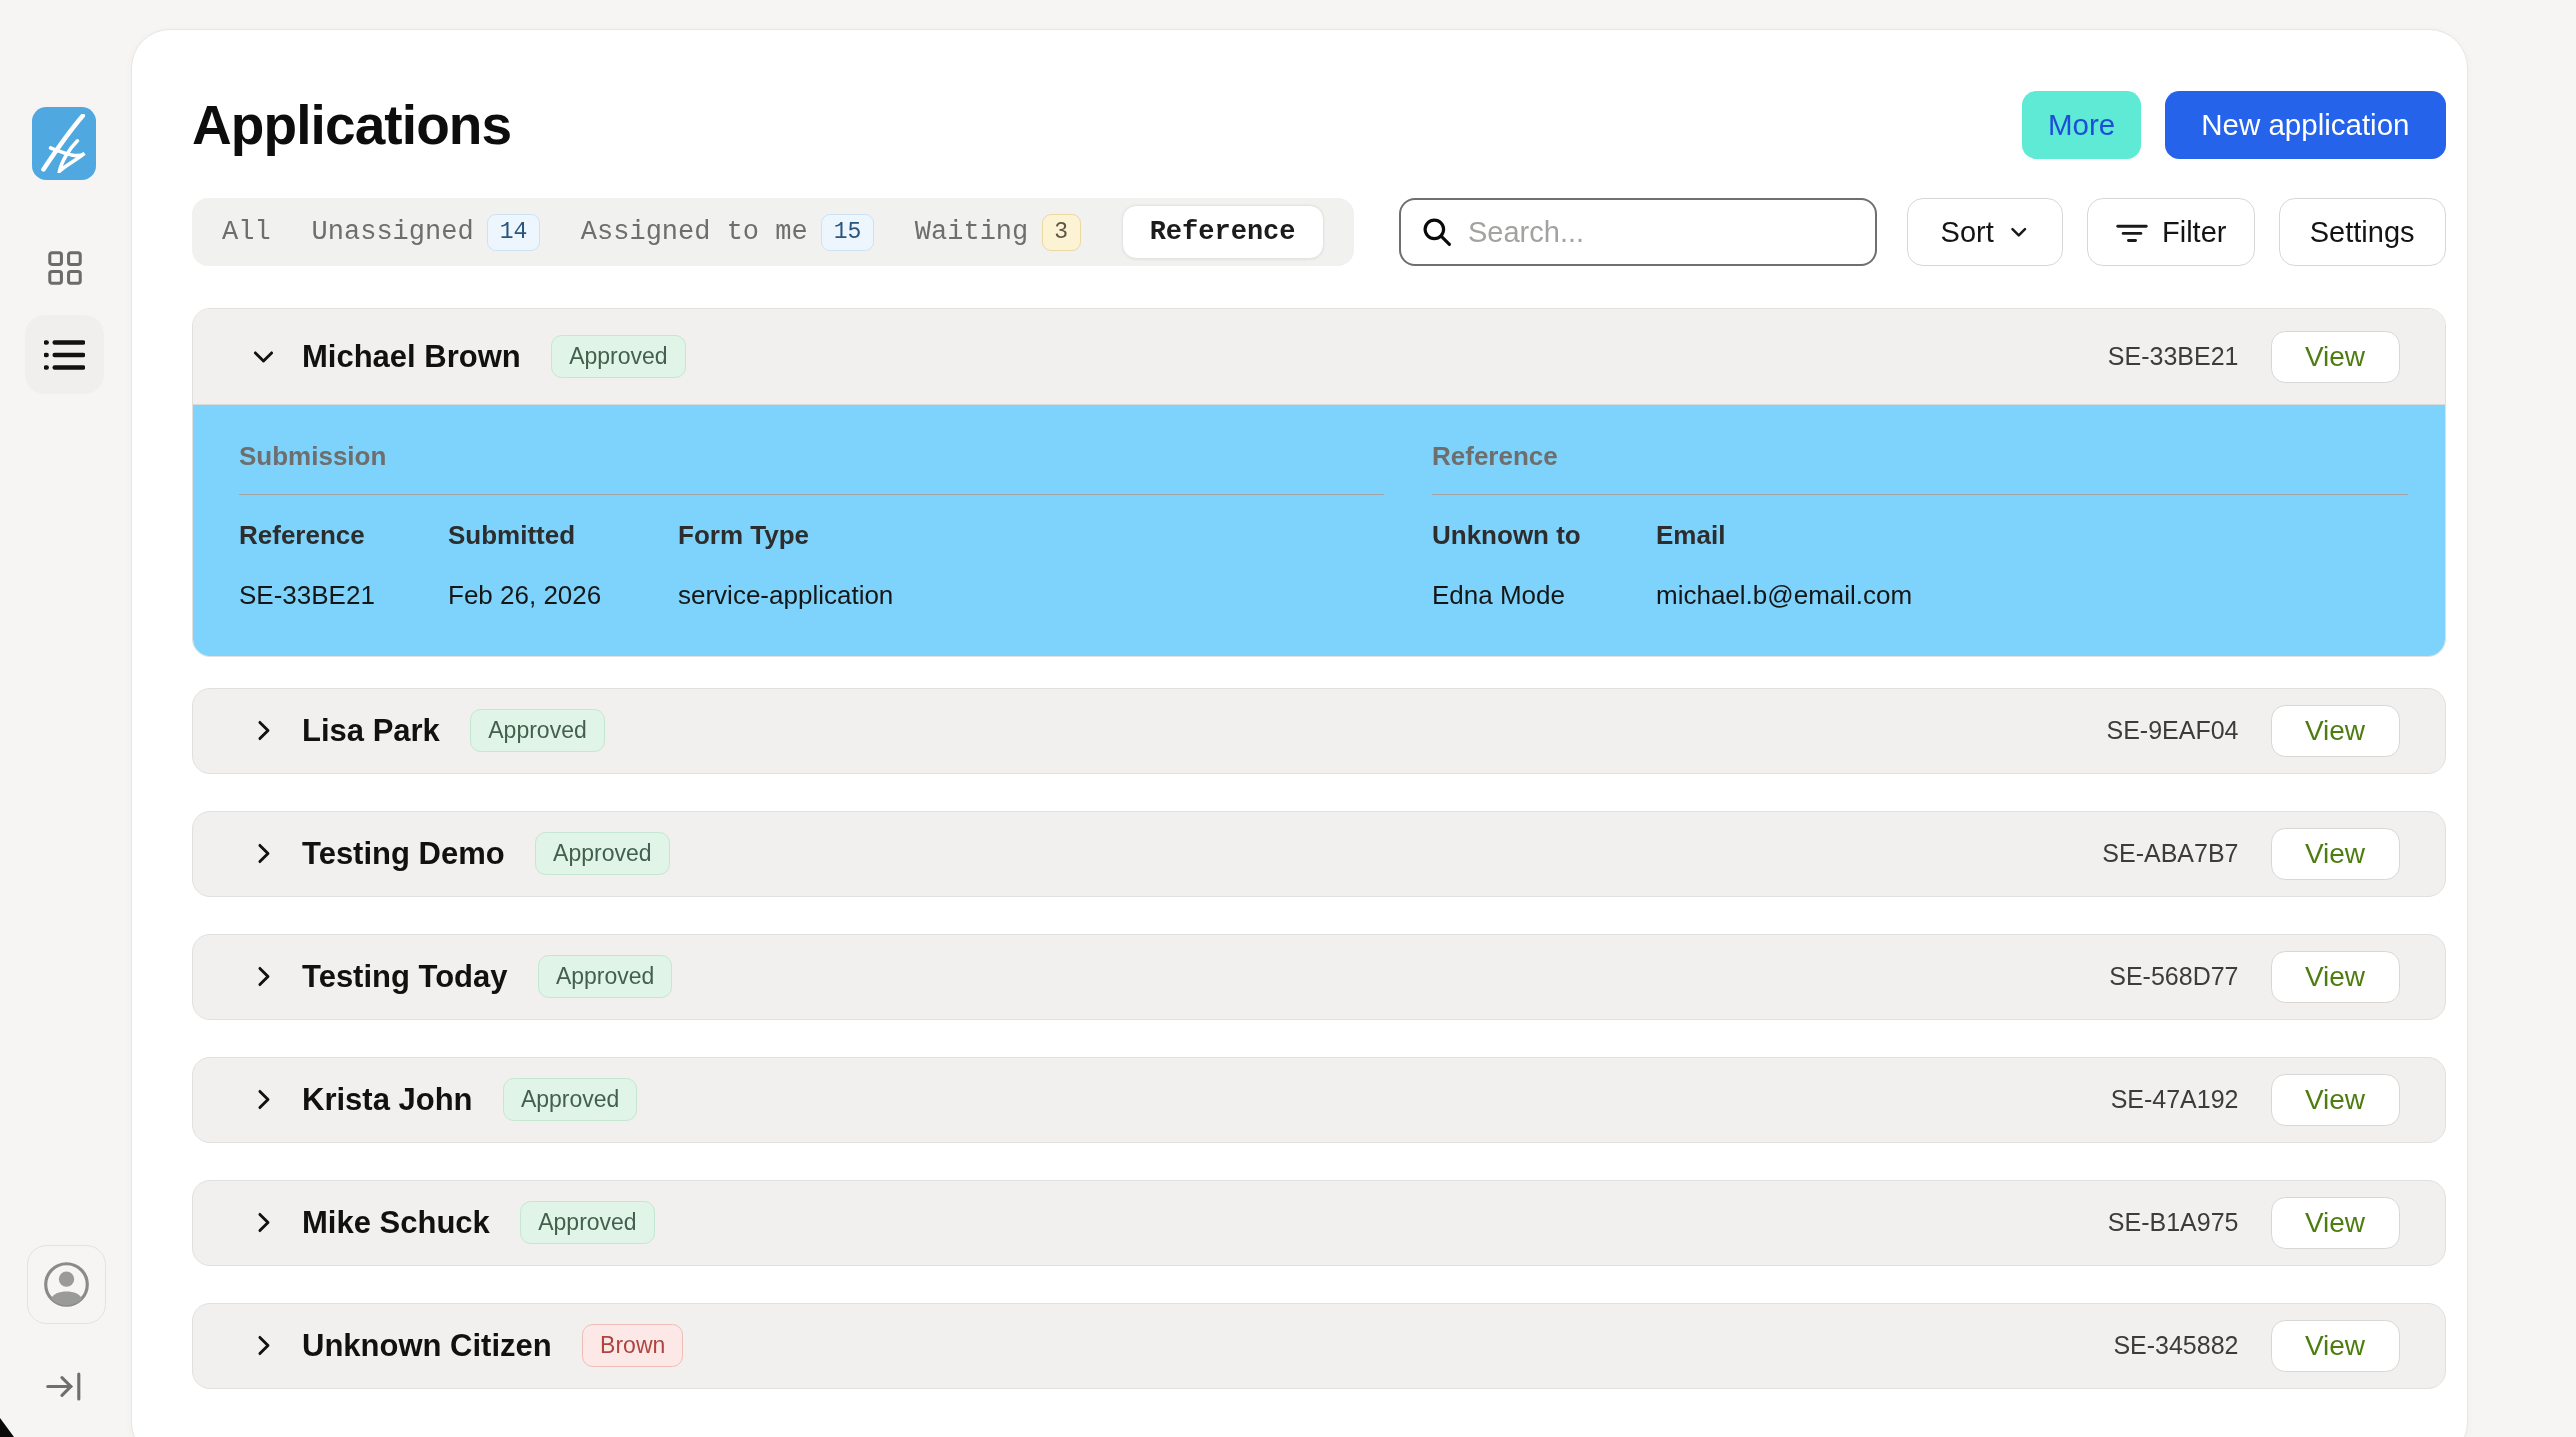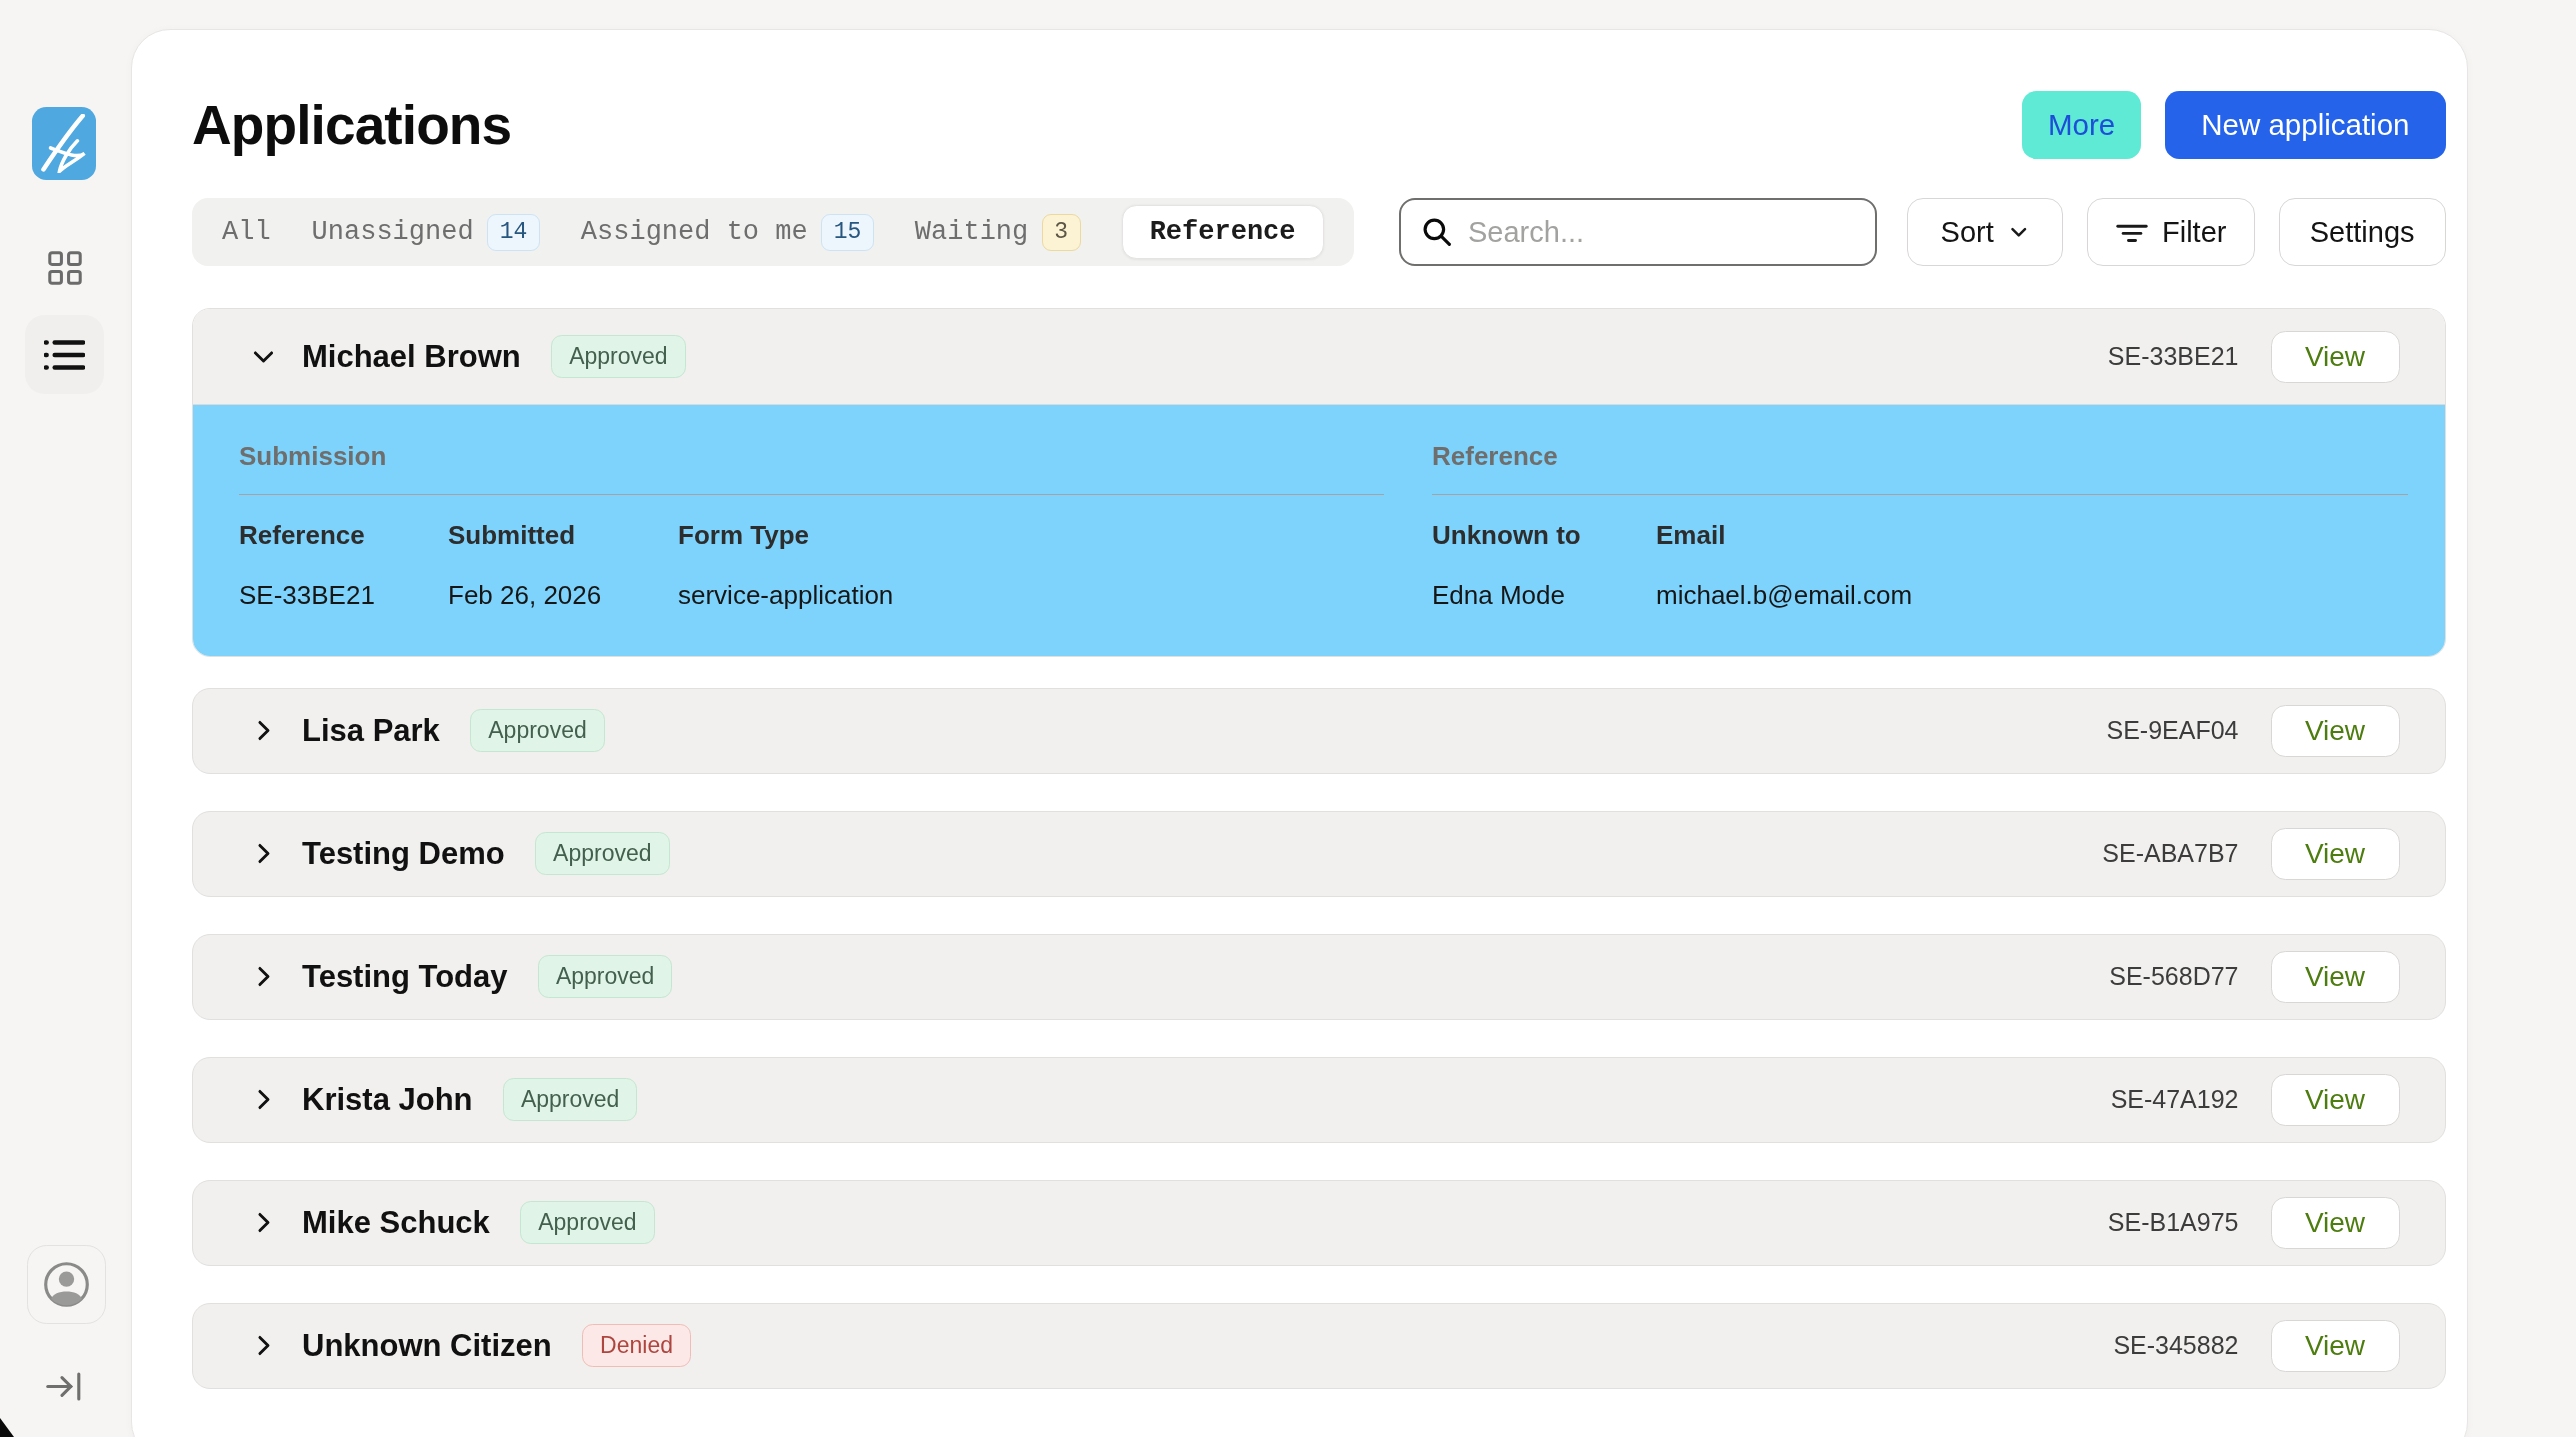--- a/index.html
+++ b/index.html
@@ -334,21 +334,21 @@
       </span>
     </div>
 
     <div class="row">
       <span class="chev">
         <svg width="27" height="27" viewBox="0 0 30 30" fill="none" stroke="#111" stroke-width="3.2" stroke-linecap="round" stroke-linejoin="round">
             <path d="M11 6 L20 15 L11 24"></path>
           </svg>
       </span>
       <span class="row-name">Unknown Citizen</span>
-      <span class="badge denied">Denied</span>
+      <span class="badge denied">Brown</span>
       <span class="row-right">
         <span class="row-code">SE-345882</span>
         <button class="btn-view">View</button>
       </span>
     </div>
 
   </div>
 </div>
 
 

